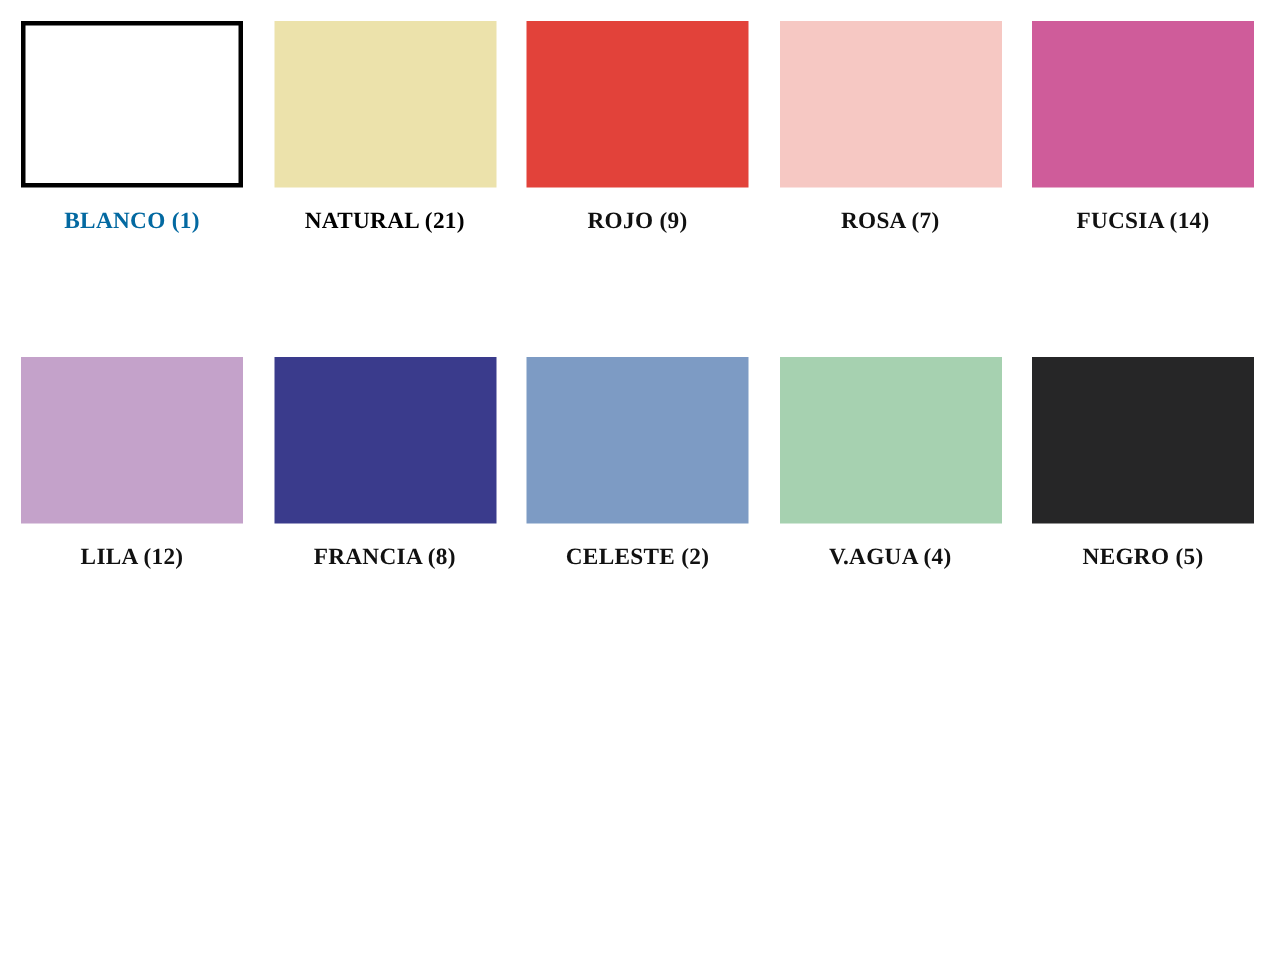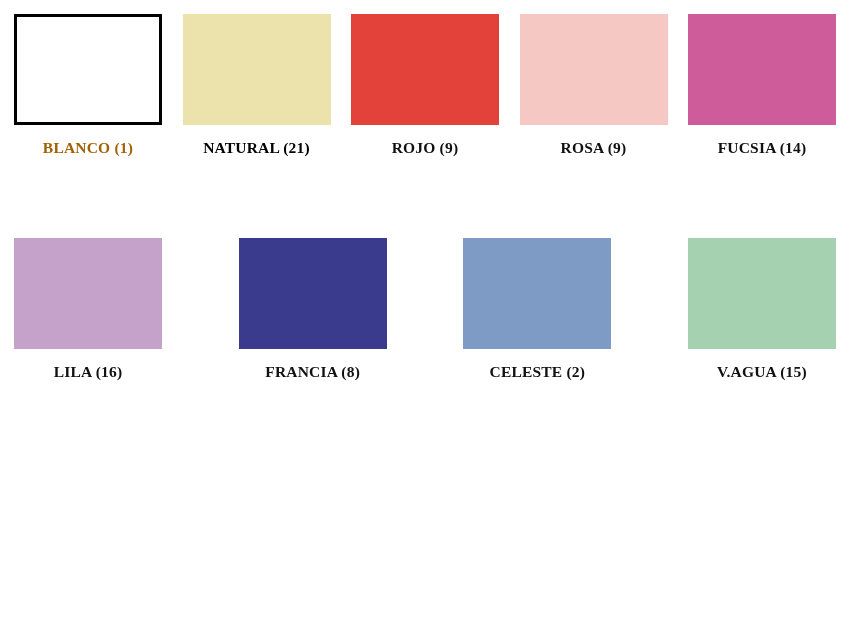--- a/index.html
+++ b/index.html
@@ -57,63 +57,67 @@
 </style>
 </head>
 <body style="background: rgb(255, 255, 255);">
 
 <div id="swatch-board">
 
   <div class="swatch-row" id="row-1">
 
     <div class="swatch-cell">
       <div class="swatch-chip bordered" style="background: rgb(255, 255, 255);"></div>
-      <div class="swatch-label" style="color: #a16207;">BLANCO (1)</div>
+      <div class="swatch-label" style="color: #0369a1;">BLANCO (1)</div>
     </div>
 
     <div class="swatch-cell">
       <div class="swatch-chip" style="background: rgb(236, 226, 171);"></div>
       <div class="swatch-label" style="color: #000000;">NATURAL (21)</div>
     </div>
 
     <div class="swatch-cell">
       <div class="swatch-chip" style="background: rgb(226, 66, 58);"></div>
       <div class="swatch-label" style="color: rgb(17, 17, 17);">ROJO (9)</div>
     </div>
 
     <div class="swatch-cell">
       <div class="swatch-chip" style="background: rgb(246, 200, 195);"></div>
-      <div class="swatch-label" style="color: rgb(17, 17, 17);">ROSA (9)</div>
+      <div class="swatch-label" style="color: rgb(17, 17, 17);">ROSA (7)</div>
     </div>
 
     <div class="swatch-cell">
       <div class="swatch-chip" style="background: rgb(207, 92, 154);"></div>
       <div class="swatch-label" style="color: rgb(17, 17, 17);">FUCSIA (14)</div>
     </div>
 
   </div>
 
   <div class="swatch-row" id="row-2">
 
     <div class="swatch-cell">
       <div class="swatch-chip" style="background: rgb(196, 162, 202);"></div>
-      <div class="swatch-label" style="color: rgb(17, 17, 17);">LILA (16)</div>
+      <div class="swatch-label" style="color: rgb(17, 17, 17);">LILA (12)</div>
     </div>
 
     <div class="swatch-cell">
       <div class="swatch-chip" style="background: rgb(58, 59, 140);"></div>
       <div class="swatch-label" style="color: rgb(17, 17, 17);">FRANCIA (8)</div>
     </div>
 
     <div class="swatch-cell">
       <div class="swatch-chip" style="background: rgb(125, 155, 196);"></div>
       <div class="swatch-label" style="color: rgb(17, 17, 17);">CELESTE (2)</div>
     </div>
 
     <div class="swatch-cell">
       <div class="swatch-chip" style="background: rgb(166, 209, 176);"></div>
-      <div class="swatch-label" style="color: rgb(17, 17, 17);">V.AGUA (15)</div>
+      <div class="swatch-label" style="color: rgb(17, 17, 17);">V.AGUA (4)</div>
     </div>
 
+    <div class="swatch-cell">
+      <div class="swatch-chip" style="background: rgb(38, 38, 39);"></div>
+      <div class="swatch-label" style="color: rgb(17, 17, 17);">NEGRO (5)</div>
+    </div>
 
   </div>
 
 </div>
 
 </body></html>

